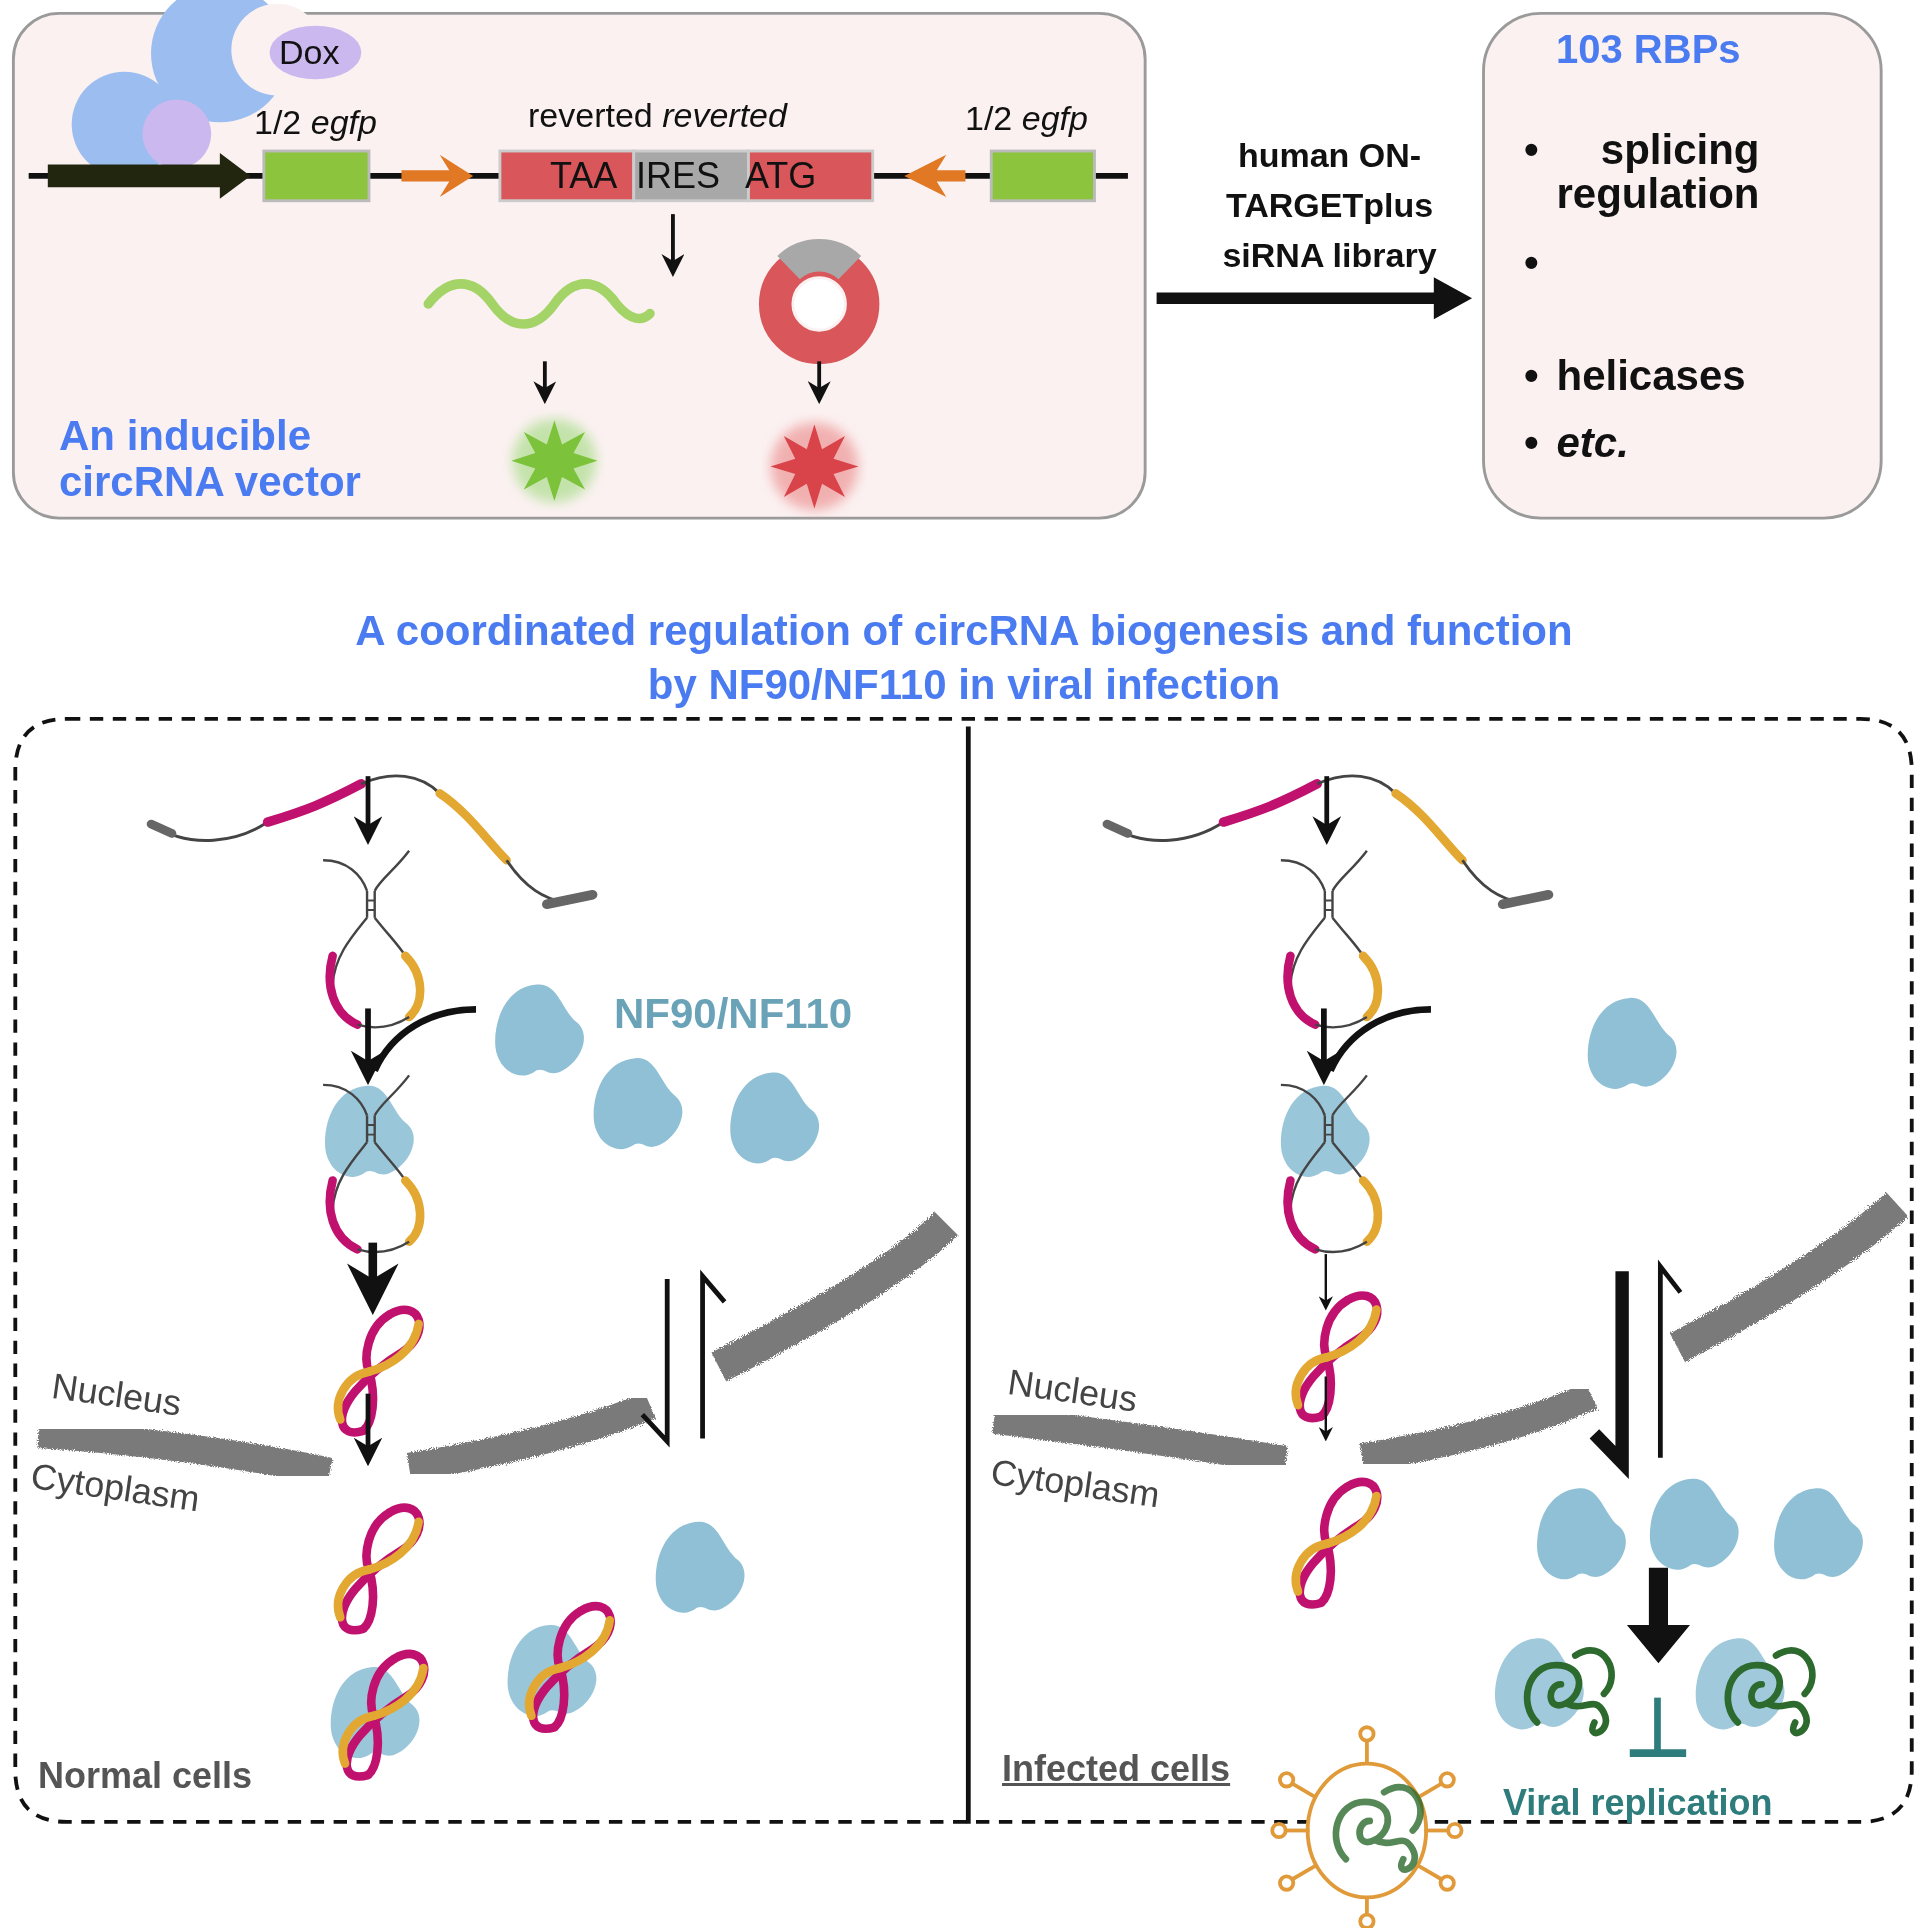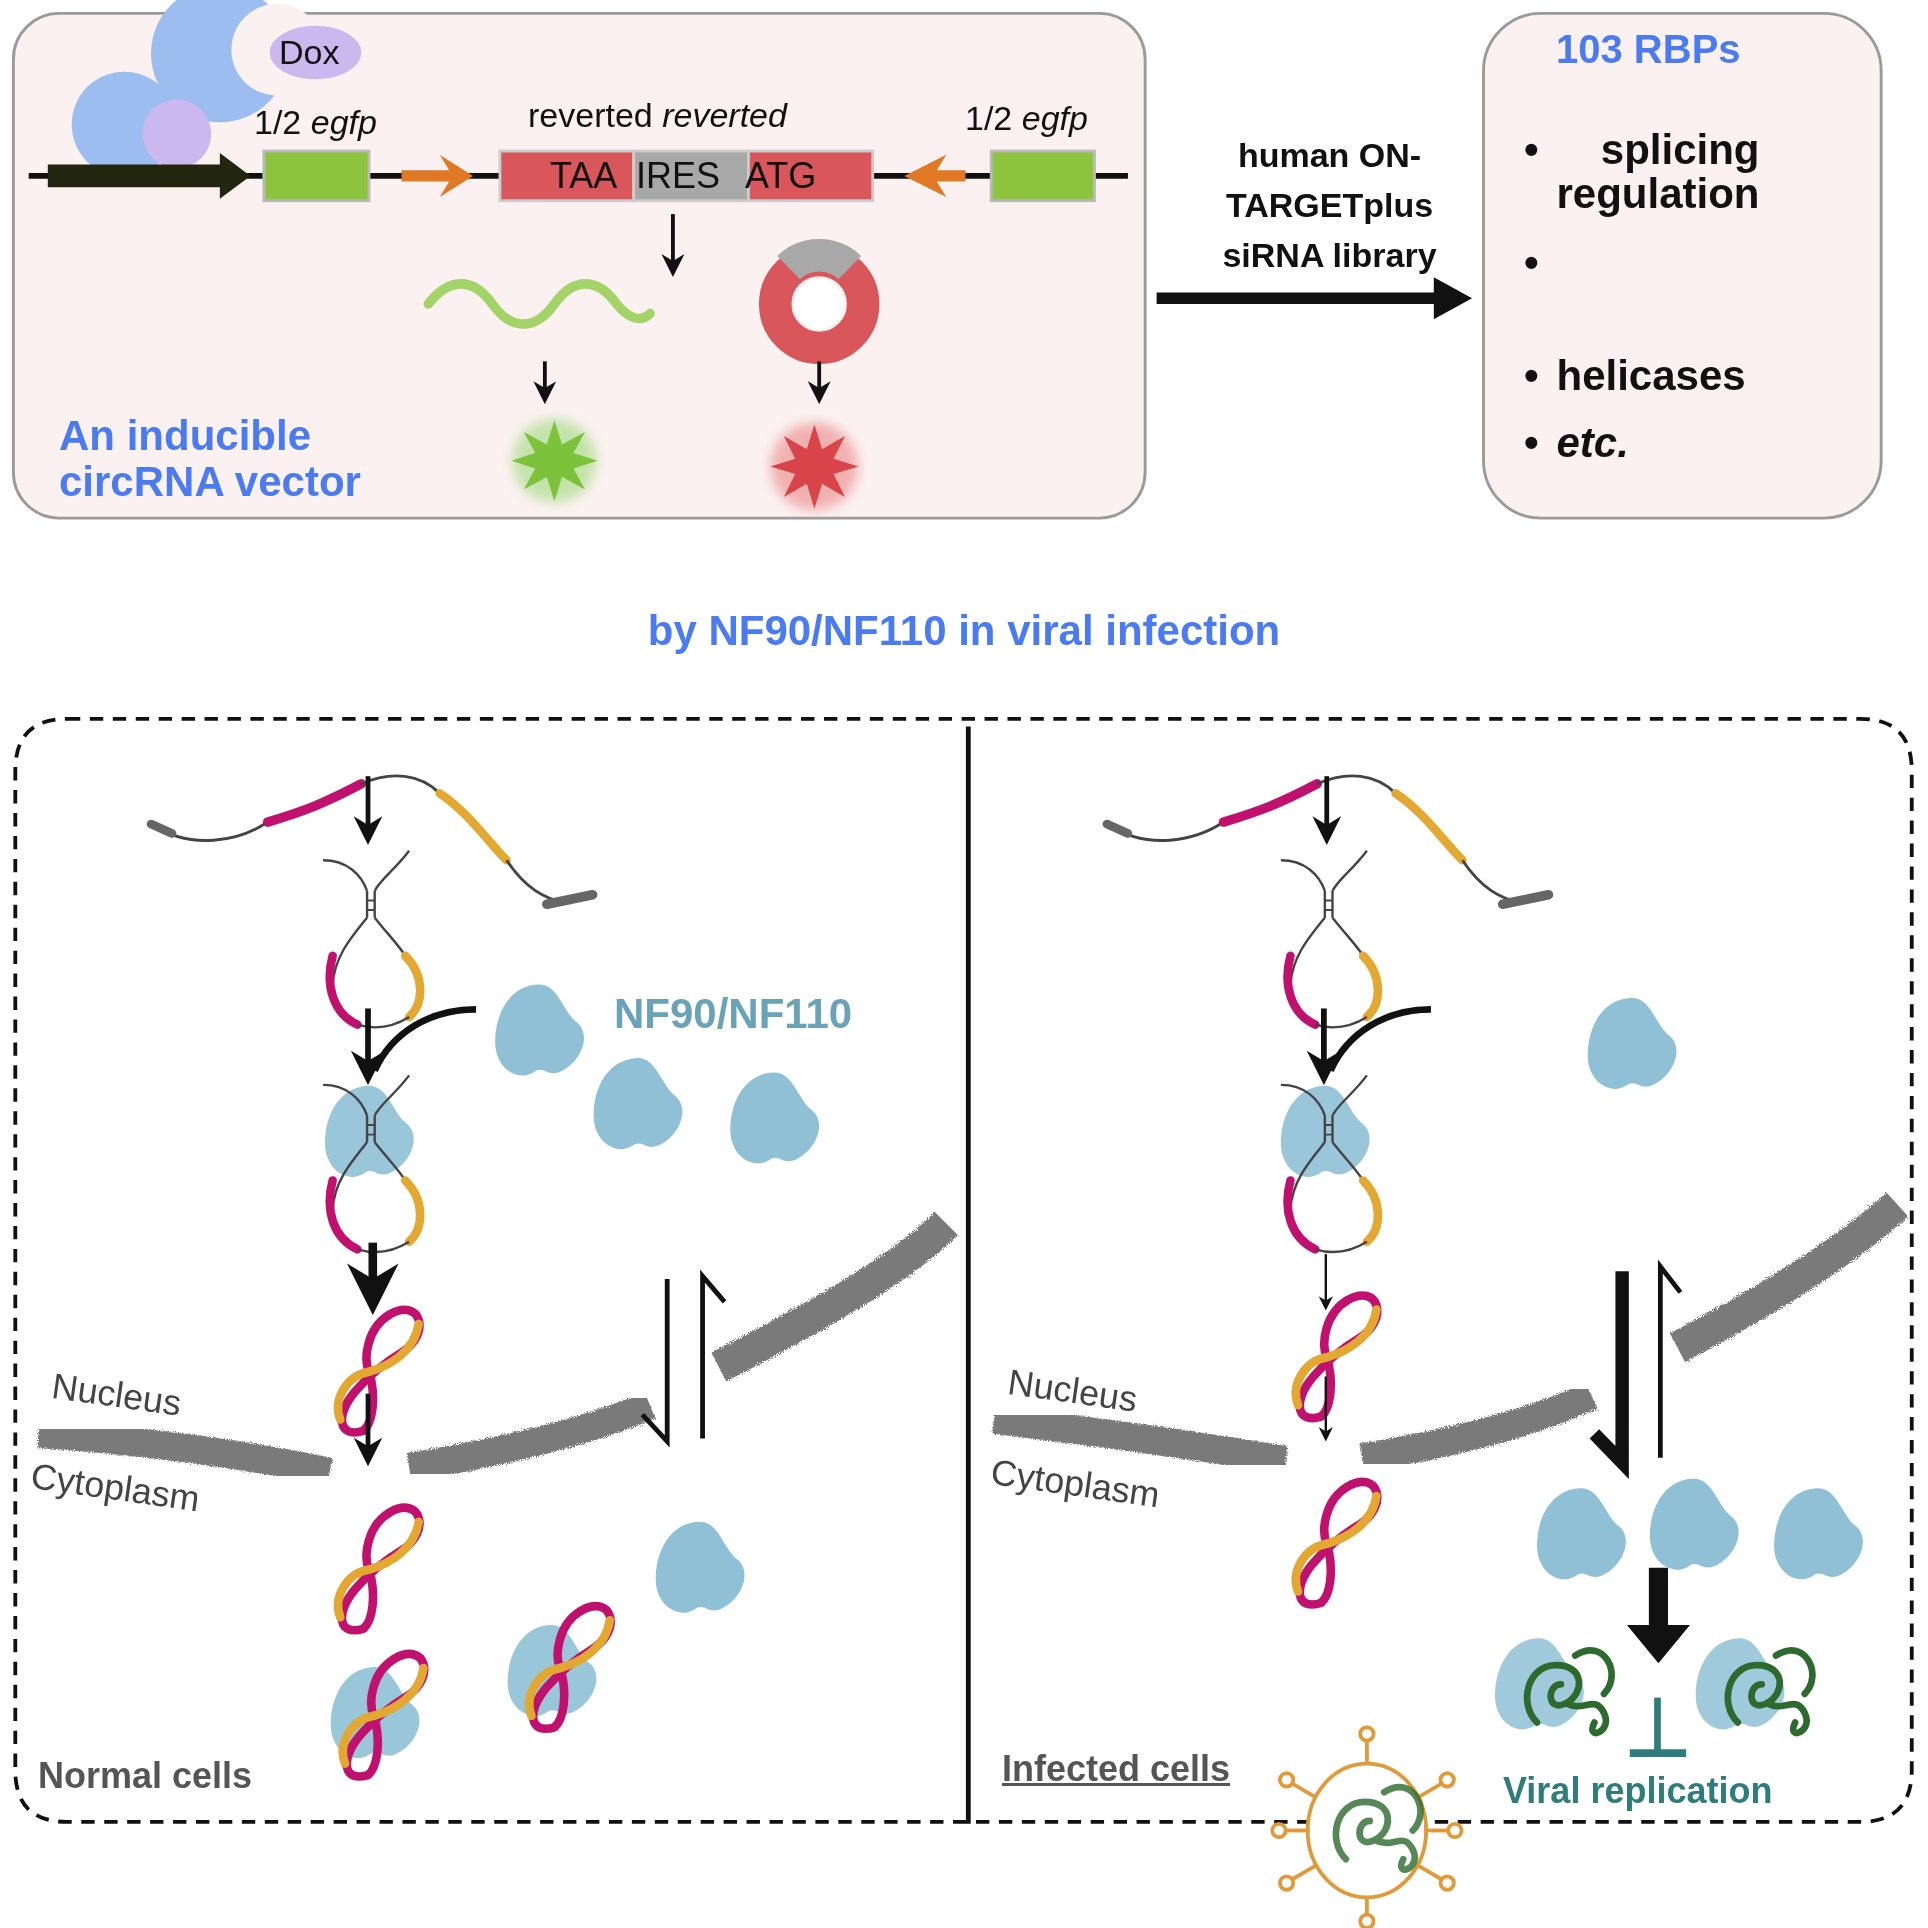--- a/index.html
+++ b/index.html
@@ -1,21 +1,21 @@
 <!DOCTYPE html>
 <html><head>
 <meta charset="utf-8">
 <style>
   html, body { margin:0; padding:0; background:#ffffff; }
   body { width:1928px; height:1928px; position:relative; overflow:hidden; font-family:"Liberation Sans", sans-serif; }
   .t { position:absolute; white-space:nowrap; }
   .blue { color:#4a7bf0; font-weight:bold; }
   .black-b { color:#111; font-weight:bold; }
   .teal { color:#6aa3b8; font-weight:bold; }
-  .darkteal { color:#2e7d7c; font-weight:bold; }
+  .darkteal { color:#2e7d7c; font-weight:bold;margin-top:12px; }
   .gray-b { color:#555; font-weight:bold; }
   .gray { color:#444; }
   svg { position:absolute; left:0; top:0; }
   .bullet-row { position:absolute; display:flex; align-items:flex-start; }
   .bullet-row .dot { font-size:42px; font-weight:bold; color:#111; width:32.5px; line-height:44px; }
   .bullet-row .txt { font-size:42px; font-weight:bold; color:#111; line-height:44px;text-align:right; }
 </style>
 </head>
 <body>
 
@@ -225,20 +225,21 @@
   <div class="txt">
       <div>helicases</div>
     </div>
 </div>
 <div class="bullet-row" style="left:1524px; top:421px;">
   <span class="dot">•</span>
   <div class="txt"><i>etc.</i></div>
 </div>
 
 <div class="t blue" style="left:0; top:604px; width:1928px; text-align:center; font-size:42px; line-height:54px;">
+  <div>A coordinated regulation of circRNA biogenesis and function</div>
   <div>by NF90/NF110 in viral infection</div>
 </div>
 
 <div class="t teal" style="left:614px; top:990px; font-size:42px;">NF90/NF110</div>
 <div class="t gray" style="left:55px; top:1365px; font-size:36px; transform:rotate(8deg); transform-origin:left top;">Nucleus</div>
 <div class="t gray" style="left:34px; top:1455px; font-size:36px; transform:rotate(8deg); transform-origin:left top;">Cytoplasm</div>
 <div class="t gray-b" style="left:38px; top:1755px; font-size:36px;">Normal cells</div>
 
 <div class="t gray" style="left:1011px; top:1361px; font-size:36px; transform:rotate(8deg); transform-origin:left top;">Nucleus</div>
 <div class="t gray" style="left:994px; top:1451px; font-size:36px; transform:rotate(8deg); transform-origin:left top;">Cytoplasm</div>

